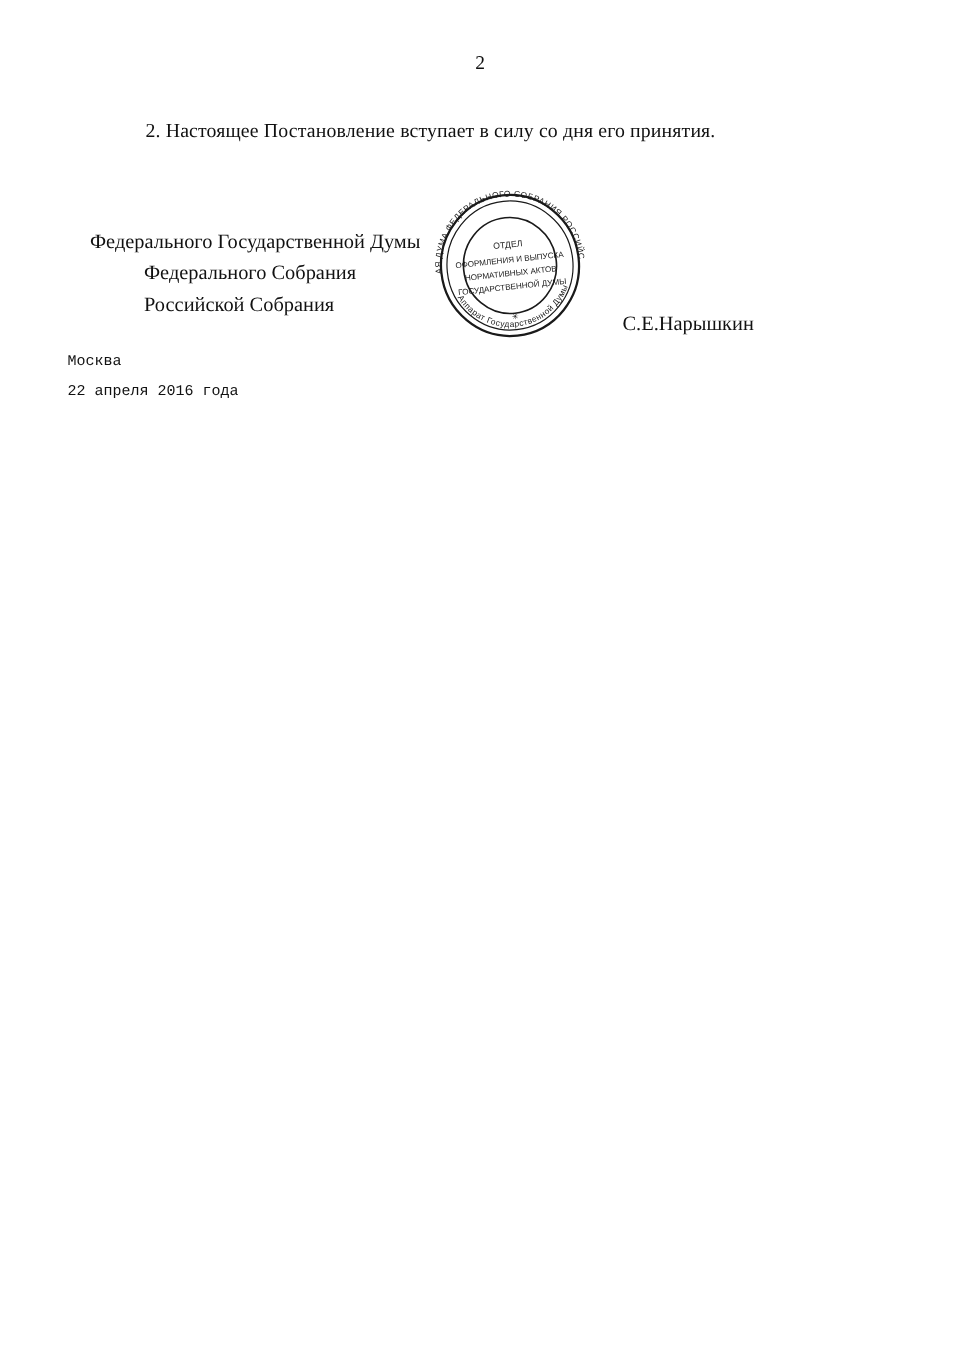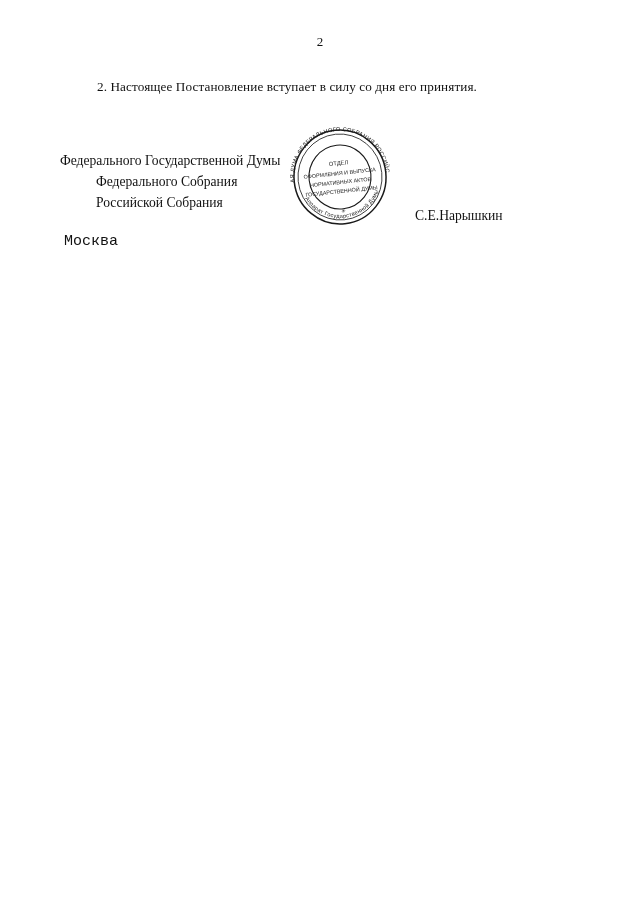--- a/index.html
+++ b/index.html
@@ -63,23 +63,23 @@
     left: 355px;
     font-family: "Liberation Serif", serif;
     font-size: 13.6px;
     color: #111;
     white-space: nowrap;
     margin-top: 16px;
   }
   .place-block {
     position: absolute;
     top: 232px;
-    left: 64px;
+    left: 45px;
     font-family: "Liberation Mono", monospace;
-    font-size: 15px;
+    font-size: 10px;
     line-height: 20px;
     color: #111;
   }
   .place-block div { white-space: pre; }
   .reg-number .hash {
     display: inline-block;
     position: relative;
     width: 10px;
   }
   .reg-number .hash::before {
@@ -160,15 +160,16 @@
       <text class="inner-line big" x="59" y="47">ОТДЕЛ</text>
       <text class="inner-line" x="59" y="57">ОФОРМЛЕНИЯ И ВЫПУСКА</text>
       <text class="inner-line" x="59" y="66">НОРМАТИВНЫХ АКТОВ</text>
       <text class="inner-line" x="59" y="75">ГОСУДАРСТВЕННОЙ ДУМЫ</text>
       <text class="inner-line" x="59" y="95">✳</text>
     </svg>
   </div>
 
   <div class="place-block">
     <div>Москва</div>
+    <div>22 апреля 2016 года</div>
   </div>
 
 </div>
 
 </body></html>

